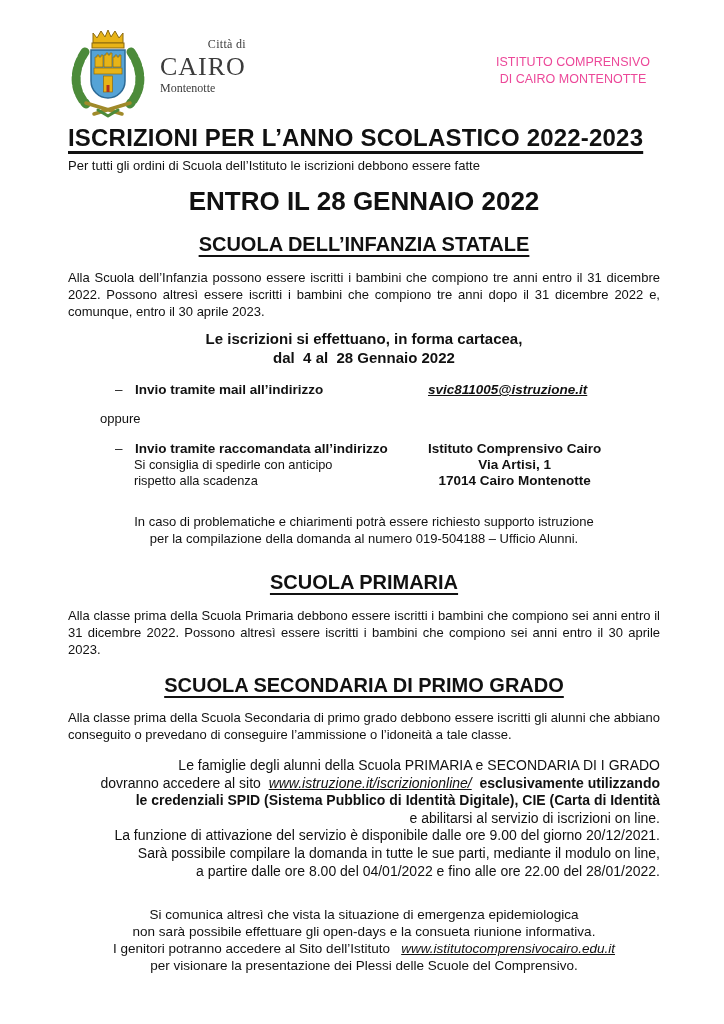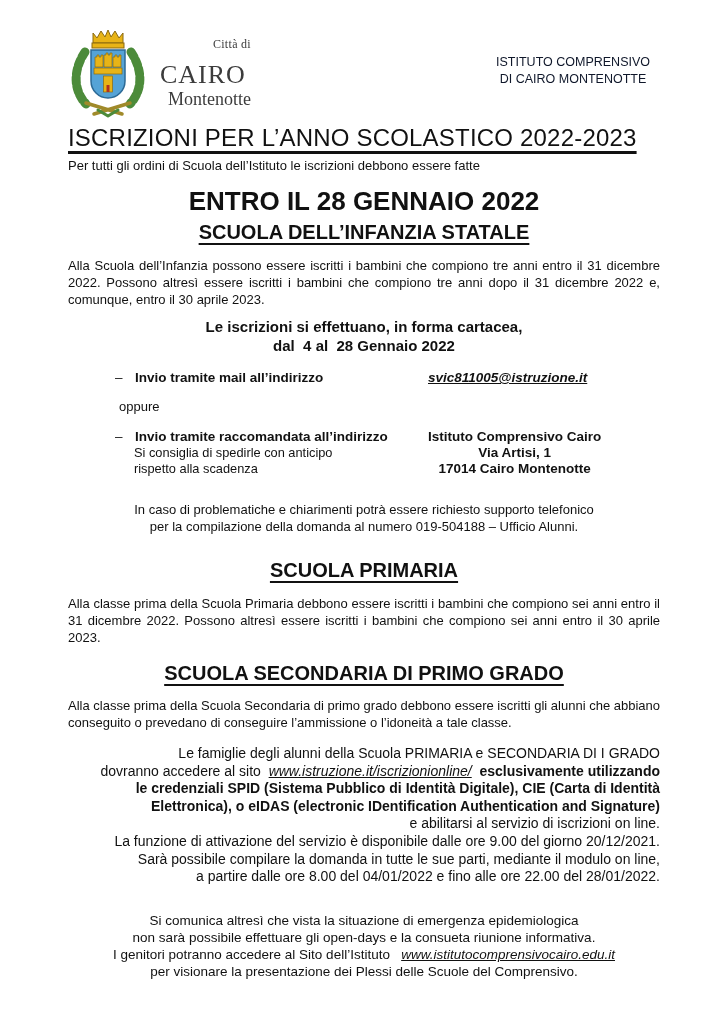--- a/index.html
+++ b/index.html
@@ -13,58 +13,58 @@
     overflow: hidden;
   }
   .content { padding: 30px 64px 0 68px; position: relative; }
 
   
   .header { position: relative; height: 88px; }
   .logo-row { display: flex; align-items: flex-start; gap: 12px; }
   .crest { flex: 0 0 auto; }
   .logo-text { margin-top: 8px; font-family: "Liberation Serif", serif; color: #3c3c3c; line-height: 1; }
   .logo-citta { font-size: 12px; letter-spacing: 0.3px; text-align: right; }
-  .logo-cairo { font-size: 26px; letter-spacing: 1px; margin-top: 12px; }
-  .logo-montenotte { font-size: 18px; margin-top: 2px; margin-left: 8px; }
+  .logo-cairo { font-size: 26px; letter-spacing: 1px; margin-top: 4px; }
+  .logo-montenotte { font-size: 12px; margin-top: 2px; }
   .institution {
     position: absolute; top: 24px; right: 10px;
-    text-align: center; font-size: 12.5px; line-height: 17px; color: #0f172a;
+    text-align: center; font-size: 12.5px; line-height: 17px; color: #ec4899;
   }
 
   
   .doc-title {
     margin-top: 6px;
-    font-size: 24px; font-weight: normal; letter-spacing: 0.2px;
+    font-size: 24px; font-weight: bold; letter-spacing: 0.2px;
     text-decoration: underline; text-decoration-thickness: 2.5px; text-underline-offset: 5px;
     white-space: nowrap;
   }
   .intro { margin-top: 6px; font-size: 13px; }
   .deadline { margin-top: 13px; text-align: center; font-size: 26px; font-weight: bold; }
   .section-heading {
     text-align: center; font-size: 20px; font-weight: bold;
     text-decoration: underline; text-decoration-thickness: 2px; text-underline-offset: 4px;
   }
-  .h-infanzia { margin-top: 4px; }
+  .h-infanzia { margin-top: 16px; }
   .h-primaria { margin-top: 24px; }
   .h-secondaria { margin-top: 16px; }
 
   .para { font-size: 13px; line-height: 17px; text-align: justify; }
   .p-infanzia { margin-top: 13px; }
   .p-primaria { margin-top: 13px; }
   .p-secondaria { margin-top: 12px; }
 
   
   .cartacea { margin-top: 9px; text-align: center; font-weight: bold; font-size: 15px; line-height: 19px; }
   .prewrap { white-space: pre-wrap; }
   .possibile { margin-top: 10px; margin-left: 45px; font-weight: bold; font-size: 13.5px; }
 
   
   .b-row { position: relative; font-size: 13.5px; line-height: 16px; }
   .b-row-1 { margin-top: 15px; }
-  .b-oppure { margin-top: 13px; margin-left: 51px; font-size: 13px; }
+  .b-oppure { margin-top: 13px; margin-left: 32px; font-size: 13px; }
   .b-row-2 { margin-top: 15px; }
   .b-dash { position: absolute; left: 47px; top: 0; }
   .b-label { margin-left: 67px; font-weight: bold; }
   .b-note { margin-left: 66px; font-size: 12.8px; font-weight: normal; }
   .b-right { position: absolute; left: 360px; top: 0; text-align: center; }
   .email-link { font-weight: bold; font-style: italic; text-decoration: underline; font-size: 13.5px; }
   .addr { font-weight: bold; line-height: 16px; }
 
   .support { margin-top: 24px; text-align: center; font-size: 13px; line-height: 17px; }
 
@@ -148,35 +148,34 @@
     <div class="b-note">Si consiglia di spedirle con anticipo</div>
     <div class="b-note">rispetto alla scadenza</div>
     <div class="b-right">
       <div class="addr">Istituto Comprensivo Cairo</div>
       <div class="addr">Via Artisi, 1</div>
       <div class="addr">17014 Cairo Montenotte</div>
     </div>
   </div>
 
   <div class="support">
-    <div>In caso di problematiche e chiarimenti potrà essere richiesto supporto telefonico</div>
+    <div>In caso di problematiche e chiarimenti potrà essere richiesto supporto istruzione</div>
     <div>per la compilazione della domanda al numero 019-504188 – Ufficio Alunni.</div>
   </div>
 
   <div class="section-heading h-primaria">SCUOLA PRIMARIA</div>
   <div class="para p-primaria">Alla classe prima della Scuola Primaria debbono essere iscritti i bambini che compiono sei anni entro il 31 dicembre 2022. Possono altresì essere iscritti i bambini che compiono sei anni entro il 30 aprile 2023.</div>
 
   <div class="section-heading h-secondaria">SCUOLA SECONDARIA DI PRIMO GRADO</div>
   <div class="para p-secondaria">Alla classe prima della Scuola Secondaria di primo grado debbono essere iscritti gli alunni che abbiano conseguito o prevedano di conseguire l’ammissione o l’idoneità a tale classe.</div>
 
   <div class="online">
     <div>Le famiglie degli alunni della Scuola PRIMARIA e SECONDARIA DI I GRADO</div>
     <div class="prewrap"><span>dovranno accedere al sito  </span><span class="url-link">www.istruzione.it/iscrizionionline/</span><span class="bold">  esclusivamente utilizzando</span></div>
     <div class="bold">le credenziali SPID (Sistema Pubblico di Identità Digitale), CIE (Carta di Identità</div>
-    <div class="bold">Elettronica), o eIDAS (electronic IDentification Authentication and Signature)</div>
     <div>e abilitarsi al servizio di iscrizioni on line.</div>
     <div>La funzione di attivazione del servizio è disponibile dalle ore 9.00 del giorno 20/12/2021.</div>
     <div>Sarà possibile compilare la domanda in tutte le sue parti, mediante il modulo on line,</div>
     <div>a partire dalle ore 8.00 del 04/01/2022 e fino alle ore 22.00 del 28/01/2022.</div>
   </div>
 
   <div class="covid">
     <div>Si comunica altresì che vista la situazione di emergenza epidemiologica</div>
     <div>non sarà possibile effettuare gli open-days e la consueta riunione informativa.</div>
     <div class="prewrap"><span>I genitori potranno accedere al Sito dell’Istituto   </span><span class="url-link">www.istitutocomprensivocairo.edu.it</span></div>

